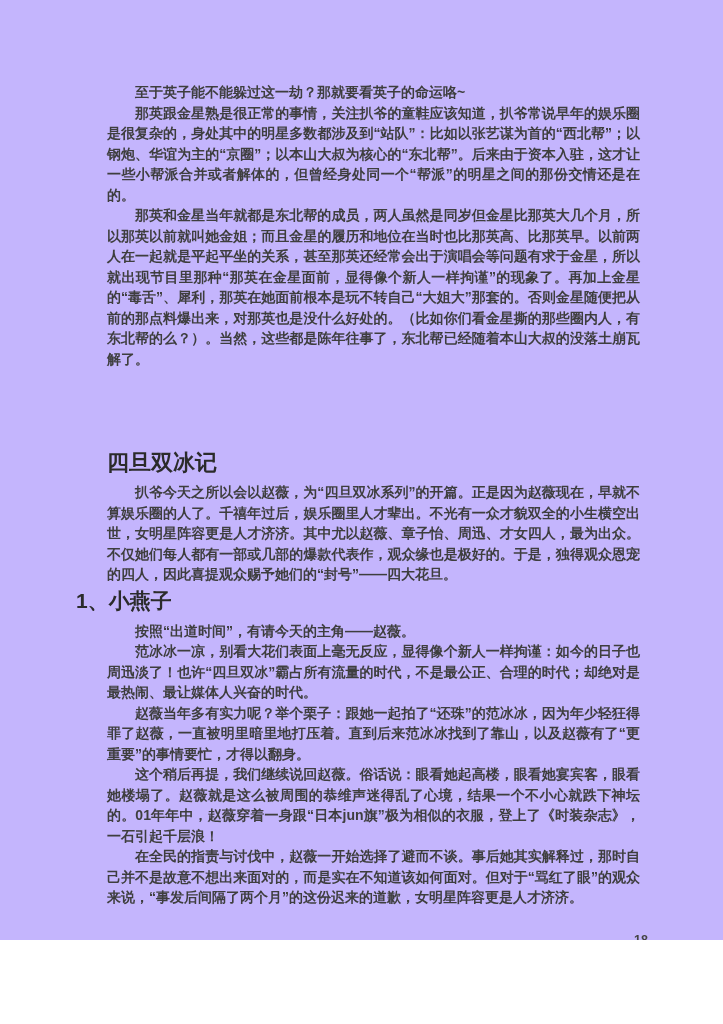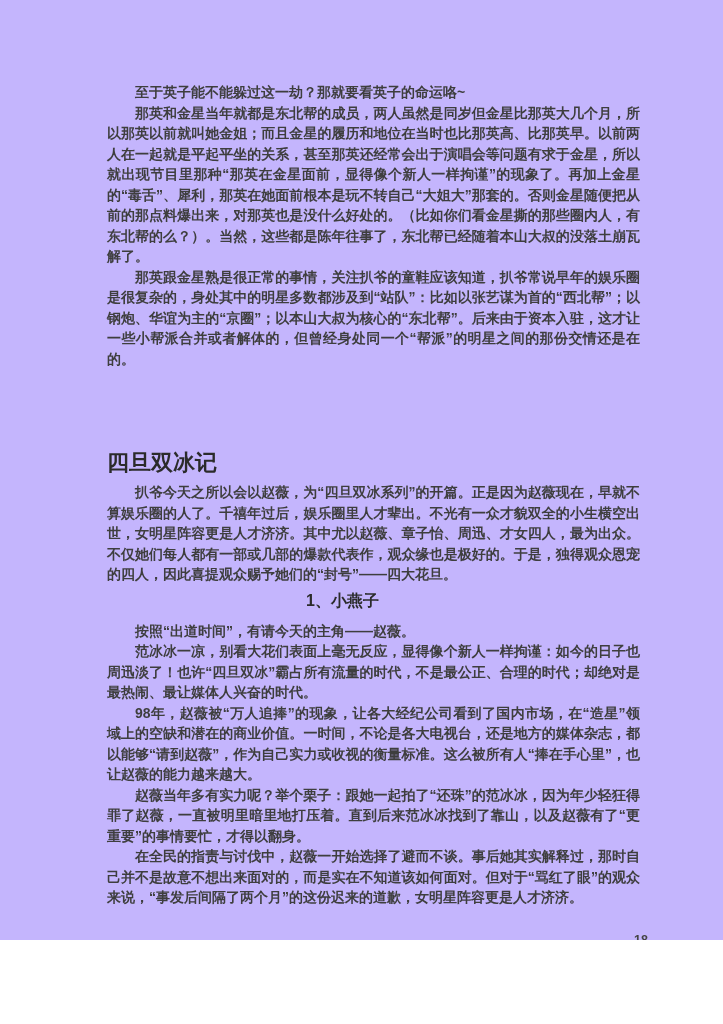--- a/index.html
+++ b/index.html
@@ -38,54 +38,53 @@
     font-size: 22px;
     line-height: 28px;
     font-weight: 800;
     color: #2b2b2b;
     text-indent: 0;
   }
   h2.section-heading {
     position: relative;
     left: -31px;
     margin: 3px 0 7px 0;
-    font-size: 16px;
+    font-size: 21px;
     line-height: 26px;
     font-weight: 800;
     color: #2b2b2b;
-    text-align: center;
   }
   .page-number {
     position: absolute;
     left: 598px;
     top: 933px;
     font-size: 12.5px;
     font-weight: 600;
     color: #454545;
     margin-left: 36px;
   }
 </style>
 </head>
 <body>
 
 <div class="canvas">
   <div class="content">
 
     <p class="body">至于英子能不能躲过这一劫？那就要看英子的命运咯~</p>
+    <p class="body">那英跟金星熟是很正常的事情，关注扒爷的童鞋应该知道，扒爷常说早年的娱乐圈是很复杂的，身处其中的明星多数都涉及到“站队”：比如以张艺谋为首的“西北帮”；以钢炮、华谊为主的“京圈”；以本山大叔为核心的“东北帮”。后来由于资本入驻，这才让一些小帮派合并或者解体的，但曾经身处同一个“帮派”的明星之间的那份交情还是在的。</p>
     <p class="body">那英和金星当年就都是东北帮的成员，两人虽然是同岁但金星比那英大几个月，所以那英以前就叫她金姐；而且金星的履历和地位在当时也比那英高、比那英早。以前两人在一起就是平起平坐的关系，甚至那英还经常会出于演唱会等问题有求于金星，所以就出现节目里那种“那英在金星面前，显得像个新人一样拘谨”的现象了。再加上金星的“毒舌”、犀利，那英在她面前根本是玩不转自己“大姐大”那套的。否则金星随便把从前的那点料爆出来，对那英也是没什么好处的。（比如你们看金星撕的那些圈内人，有东北帮的么？）。当然，这些都是陈年往事了，东北帮已经随着本山大叔的没落土崩瓦解了。</p>
-    <p class="body">那英跟金星熟是很正常的事情，关注扒爷的童鞋应该知道，扒爷常说早年的娱乐圈是很复杂的，身处其中的明星多数都涉及到“站队”：比如以张艺谋为首的“西北帮”；以钢炮、华谊为主的“京圈”；以本山大叔为核心的“东北帮”。后来由于资本入驻，这才让一些小帮派合并或者解体的，但曾经身处同一个“帮派”的明星之间的那份交情还是在的。</p>
 
     <h1 class="doc-title">四旦双冰记</h1>
 
     <p class="body">扒爷今天之所以会以赵薇，为“四旦双冰系列”的开篇。正是因为赵薇现在，早就不算娱乐圈的人了。千禧年过后，娱乐圈里人才辈出。不光有一众才貌双全的小生横空出世，女明星阵容更是人才济济。其中尤以赵薇、章子怡、周迅、才女四人，最为出众。不仅她们每人都有一部或几部的爆款代表作，观众缘也是极好的。于是，独得观众恩宠的四人，因此喜提观众赐予她们的“封号”——四大花旦。</p>
 
     <h2 class="section-heading">1、小燕子</h2>
 
     <p class="body">按照“出道时间”，有请今天的主角——赵薇。</p>
     <p class="body">范冰冰一凉，别看大花们表面上毫无反应，显得像个新人一样拘谨：如今的日子也周迅淡了！也许“四旦双冰”霸占所有流量的时代，不是最公正、合理的时代；却绝对是最热闹、最让媒体人兴奋的时代。</p>
-    <p class="body">98年，赵薇被“万人追捧”的现象，让各大经纪公司看到了国内市场，在“造星”领域上的空缺和潜在的商业价值。一时间，不论是各大电视台，还是地方的媒体杂志，都以能够“请到赵薇”，作为自己实力或收视的衡量标准。这么被所有人“捧在手心里”，也让赵薇的能力越来越大。</p>
     <p class="body">赵薇当年多有实力呢？举个栗子：跟她一起拍了“还珠”的范冰冰，因为年少轻狂得罪了赵薇，一直被明里暗里地打压着。直到后来范冰冰找到了靠山，以及赵薇有了“更重要”的事情要忙，才得以翻身。</p>
+    <p class="body">这个稍后再提，我们继续说回赵薇。俗话说：眼看她起高楼，眼看她宴宾客，眼看她楼塌了。赵薇就是这么被周围的恭维声迷得乱了心境，结果一个不小心就跌下神坛的。01年年中，赵薇穿着一身跟“日本jun旗”极为相似的衣服，登上了《时装杂志》，一石引起千层浪！</p>
     <p class="body">在全民的指责与讨伐中，赵薇一开始选择了避而不谈。事后她其实解释过，那时自己并不是故意不想出来面对的，而是实在不知道该如何面对。但对于“骂红了眼”的观众来说，“事发后间隔了两个月”的这份迟来的道歉，女明星阵容更是人才济济。</p>
 
   </div>
 
   <div class="page-number">18</div>
 </div>
 
 </body></html>

